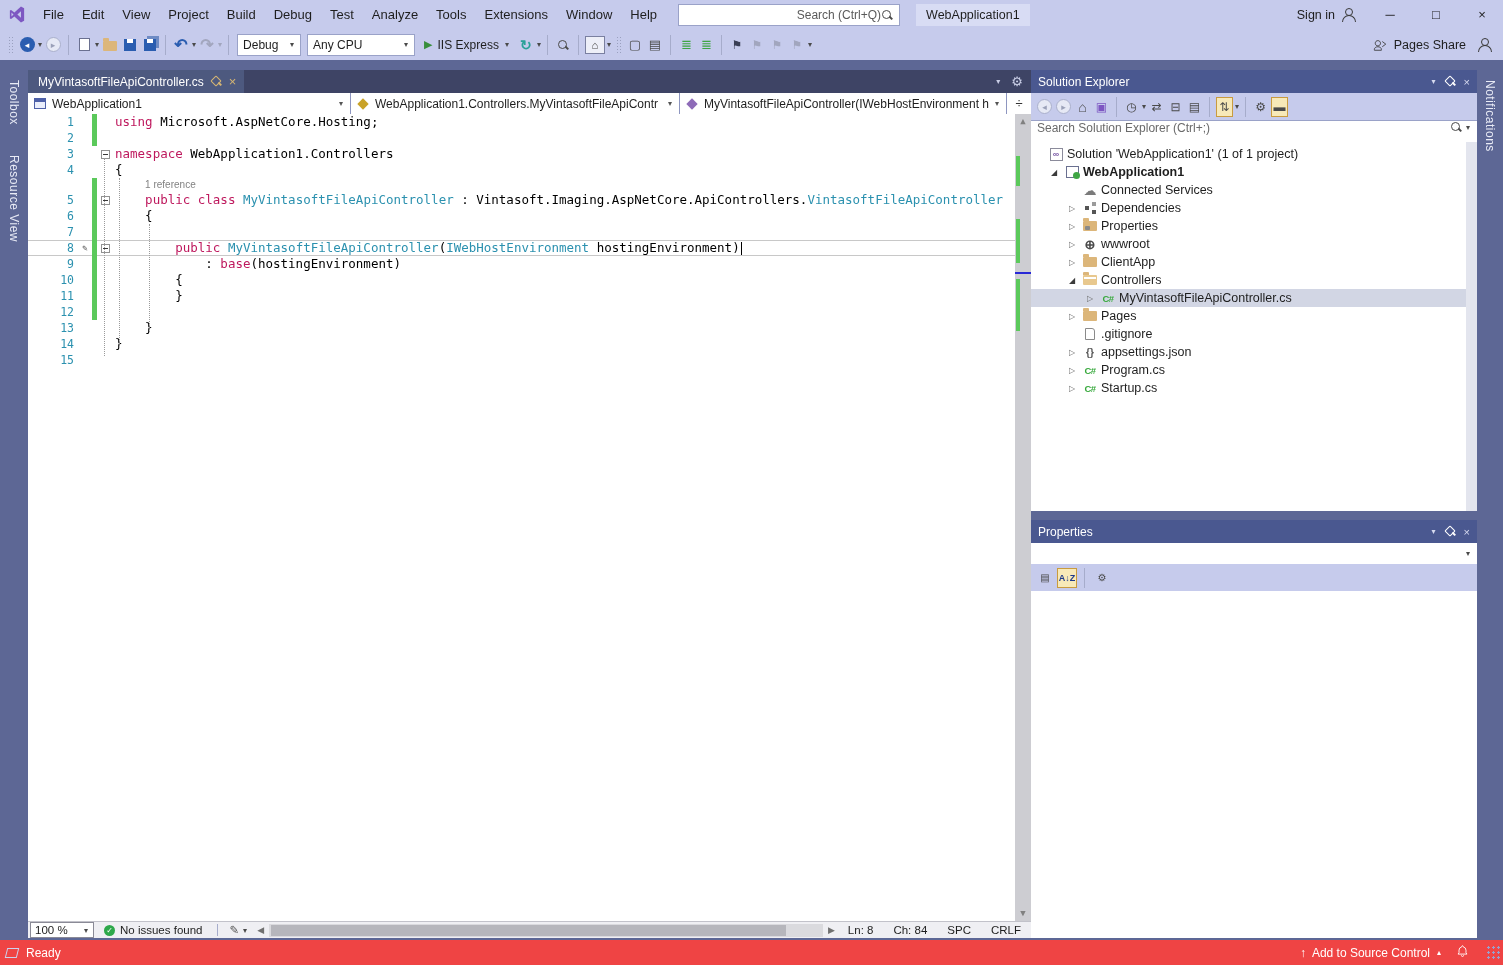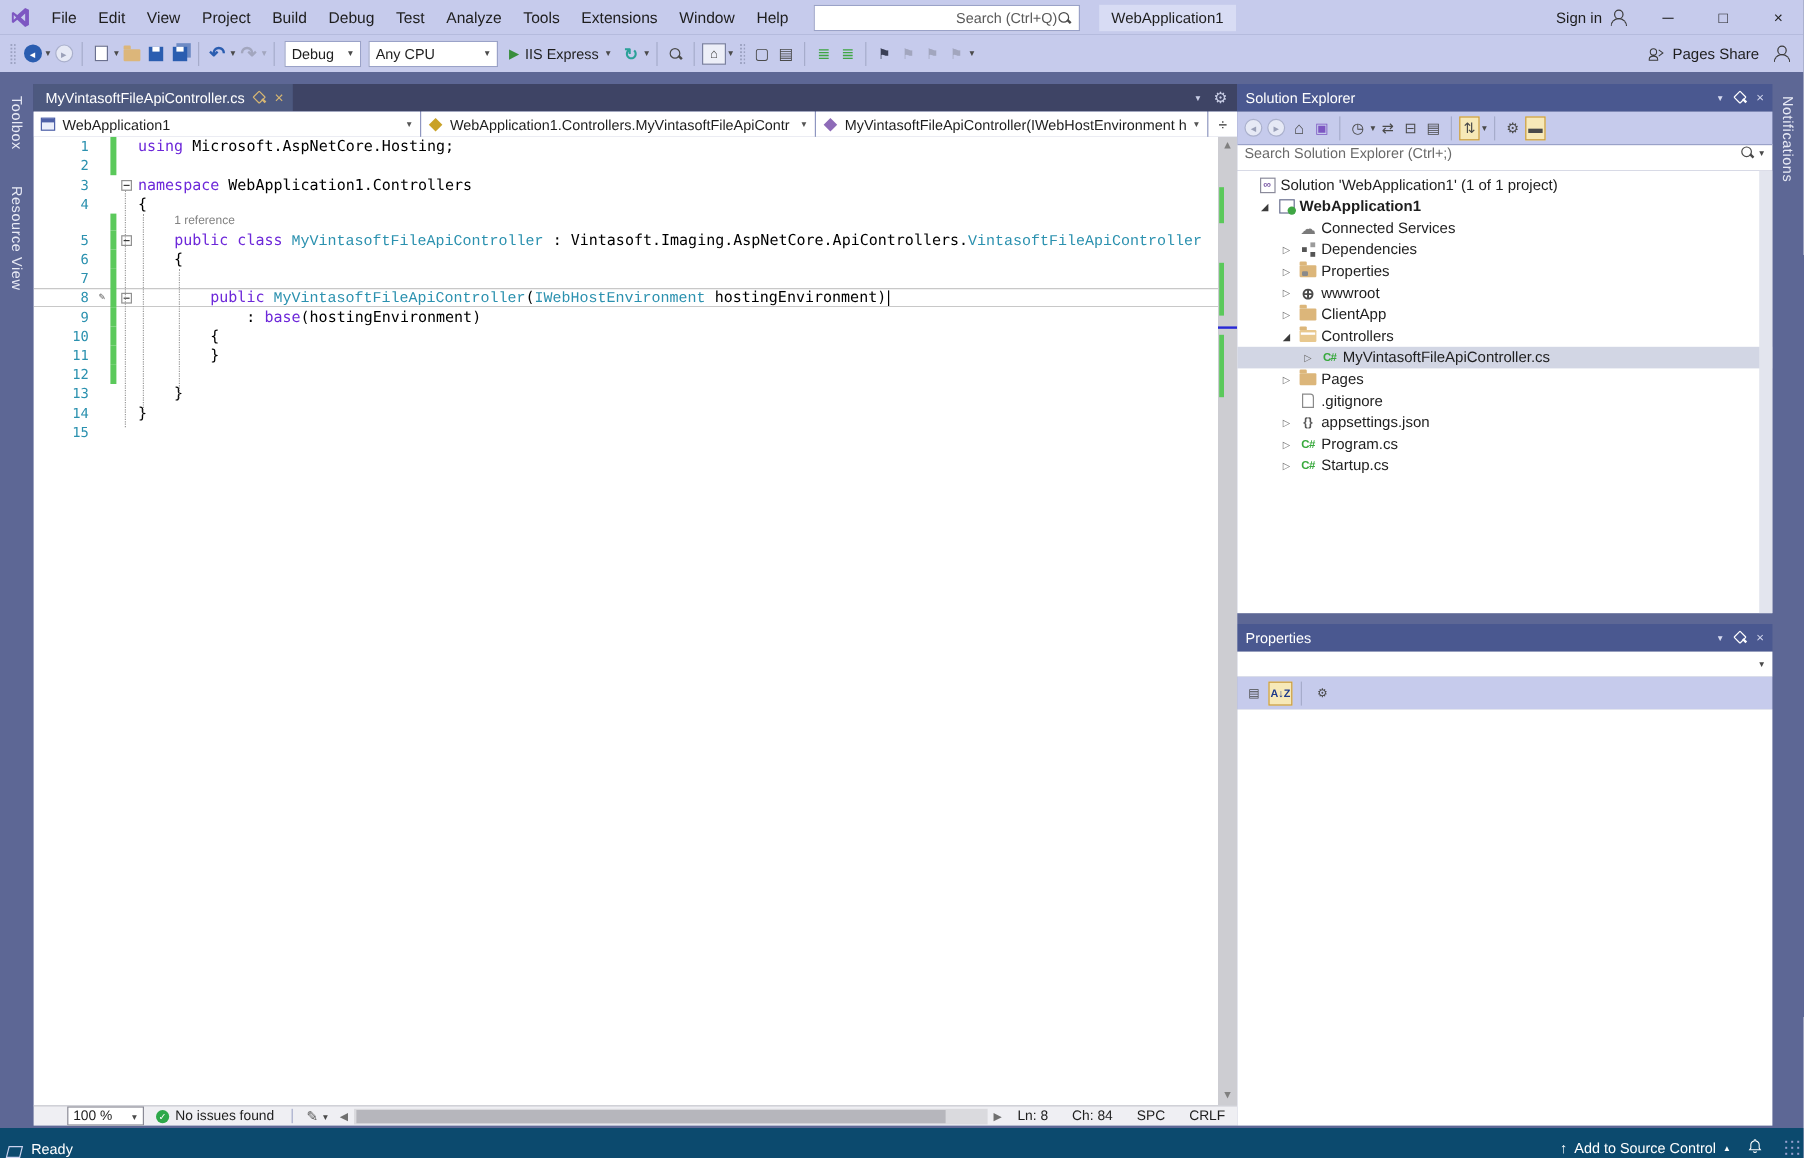--- a/index.html
+++ b/index.html
@@ -93,30 +93,30 @@
   .lensrow { display:flex; height:14px; line-height:14px; }
   .ln { flex:0 0 50px; text-align:right; color:#2B91AF; font-size:11.5px; padding-right:4px; }
   .editmark { flex:0 0 14px; font-size:9px; color:#555; text-align:center; }
   .cbar { flex:0 0 5px; }
   .chg .cbar { background:#5BC95B; }
   .ogut { flex:0 0 16px; display:flex; align-items:center; justify-content:center; }
   .obox { width:9px; height:9px; border:1px solid #919191; background:#fff; position:relative; }
   .obox::after { content:""; position:absolute; left:1px; right:1px; top:3px; border-top:1px solid #3A3A3A; }
   .ctext { white-space:pre; padding-left:2px; }
   .lens { font-family:"Liberation Sans", sans-serif; font-size:10px; color:#828282; }
-  .sk { color:#6d28d9; } .st { color:#2B91AF;font-family:Liberation Mono, monospace; } .sp { color:#000; }
+  .sk { color:#be185d; } .st { color:#2B91AF; } .sp { color:#000; }
   .cursor { display:inline-block; width:1px; height:13px; background:#000; vertical-align:middle; margin-left:1px; }
   .guide { position:absolute; border-left:1px dotted #9A9A9A; width:0; }
   .vsb { position:absolute; top:0; right:0; bottom:0; width:16px; background:#CDCDD2; }
   .vsb .arr { position:absolute; left:0; width:16px; height:15px; color:#808080; font-size:9px; text-align:center; line-height:15px; }
   .vsb .arr.down { bottom:0; }
   .vsb .mark { position:absolute; left:1px; width:4px; background:#5BC95B; }
   .vsb .caretmark { position:absolute; left:0; width:16px; height:2px; background:#2929D6; }
 
-  .ed-bottom { height:17px; background:#EFEFF3; border-top:1px solid #C2C2CA; display:flex; align-items:center; font-size:11.5px; flex:0 0 auto;padding-left:26px; }
+  .ed-bottom { height:17px; background:#EFEFF3; border-top:1px solid #C2C2CA; display:flex; align-items:center; font-size:11.5px; flex:0 0 auto; }
   .zoom-combo { width:64px; height:16px; background:#fff; border:1px solid #8A8A96; display:flex; align-items:center; justify-content:space-between; padding:0 4px; margin-left:2px; }
   .issues { display:flex; align-items:center; gap:5px; padding:0 10px; }
   .okdot { width:11px; height:11px; border-radius:50%; background:#2DA84A; color:#fff; font-size:8px; display:flex; align-items:center; justify-content:center; }
   .brush { padding:0 6px; display:flex; align-items:center; gap:3px; color:#555; }
   .hsb { flex:1; height:13px; background:#DADADE; margin:0 2px; position:relative; }
   .hsb .thumb { position:absolute; left:2px; top:1px; bottom:1px; width:93%; background:#B6B6BC; }
   .hsb-arr { color:#707070; font-size:9px; padding:0 3px; }
   .edstat { padding:0 10px; }
 
   
@@ -155,21 +155,21 @@
 
   .props-combo { height:21px; background:#FFF; display:flex; align-items:center; justify-content:flex-end; padding:0 6px; color:#555; }
   .props-toolbar { height:27px; background:#C6CBEC; display:flex; align-items:center; padding:0 4px; gap:2px; }
   .pic { min-width:20px; height:20px; display:flex; align-items:center; justify-content:center; font-size:10px; color:#4A4A4A; }
   .azdown { font-size:9px; font-weight:bold; color:#1E3A8A; }
   .props-body { flex:1; background:#FFF; }
   .props-pane { display:flex; flex-direction:column; flex:1; margin-bottom:2px; min-height:0; }
   .se-pane { height:441px; display:flex; flex-direction:column; flex:0 0 auto; }
 
   
-  .statusbar { height:25px; background:#0c4a6e; color:#FFF; display:flex; align-items:flex-end; font-size:12px; flex:0 0 auto; padding:0 2px 0 6px; }
+  .statusbar { height:25px; background:#ef4444; color:#FFF; display:flex; align-items:center; font-size:12px; flex:0 0 auto; padding:0 2px 0 6px; }
   .flagbox { width:12px; height:10px; border:1px solid #CCD2EE; transform:skewX(-14deg); margin-right:8px; }
   .sb-right { margin-left:auto; display:flex; align-items:center; gap:14px; }
   .srcctl { display:flex; align-items:center; gap:6px; }
   .srcctl .up { font-size:12px; }
   .srcctl .caret { color:#FFF; }
   .gripdots { width:14px; height:14px; margin-left:4px;
     background-image:radial-gradient(#97A0CF 1.2px, transparent 1.2px); background-size:5px 5px; background-position:bottom right; }
 </style>
 </head>
 <body>

